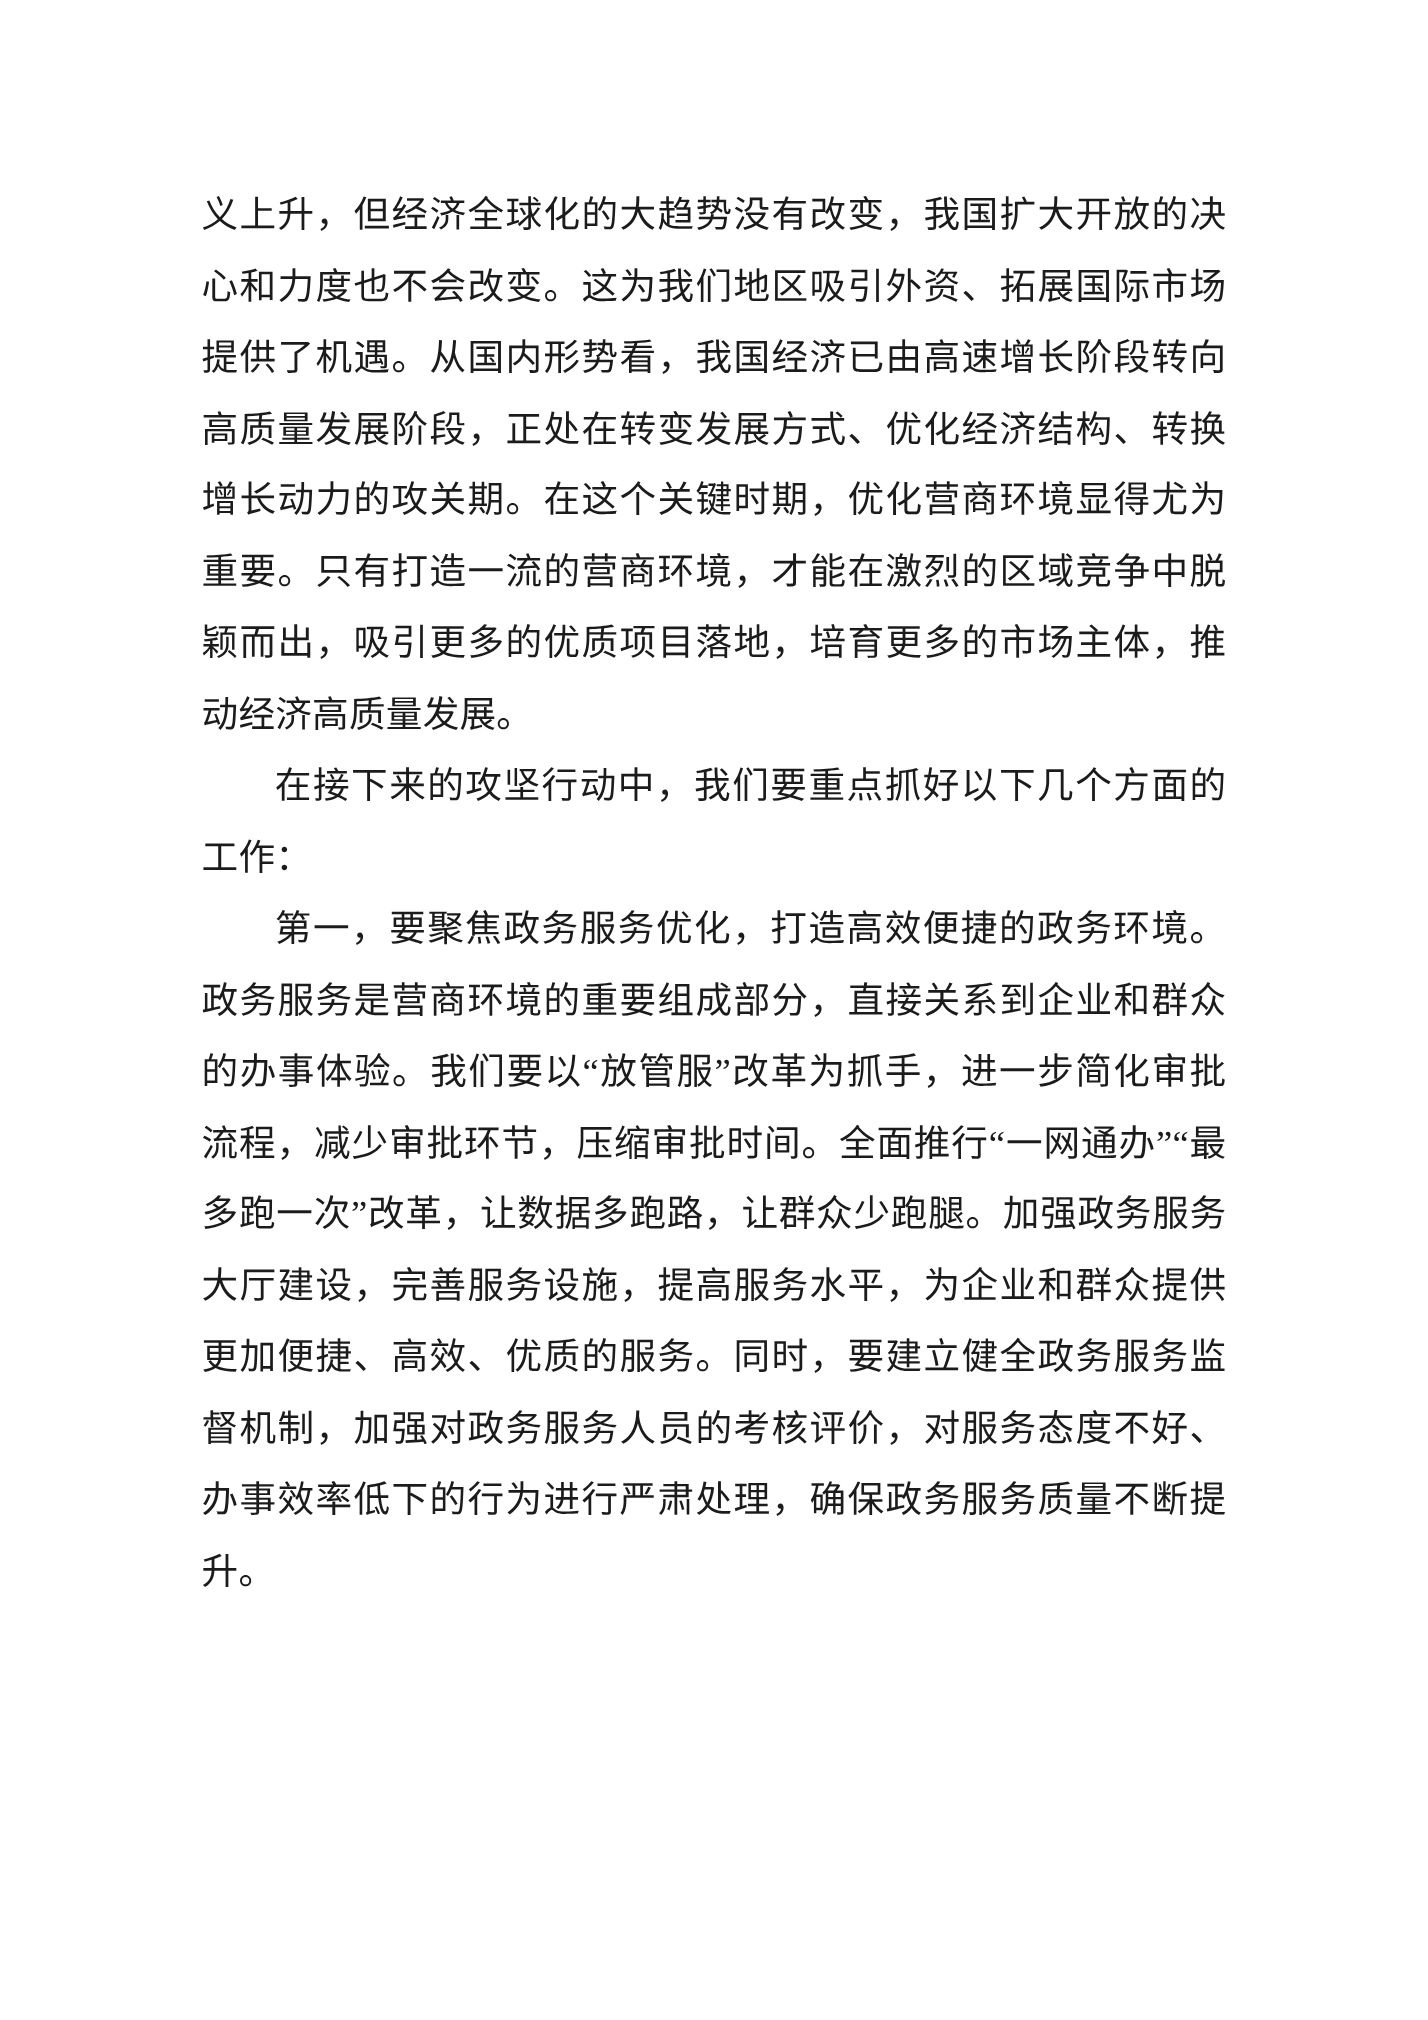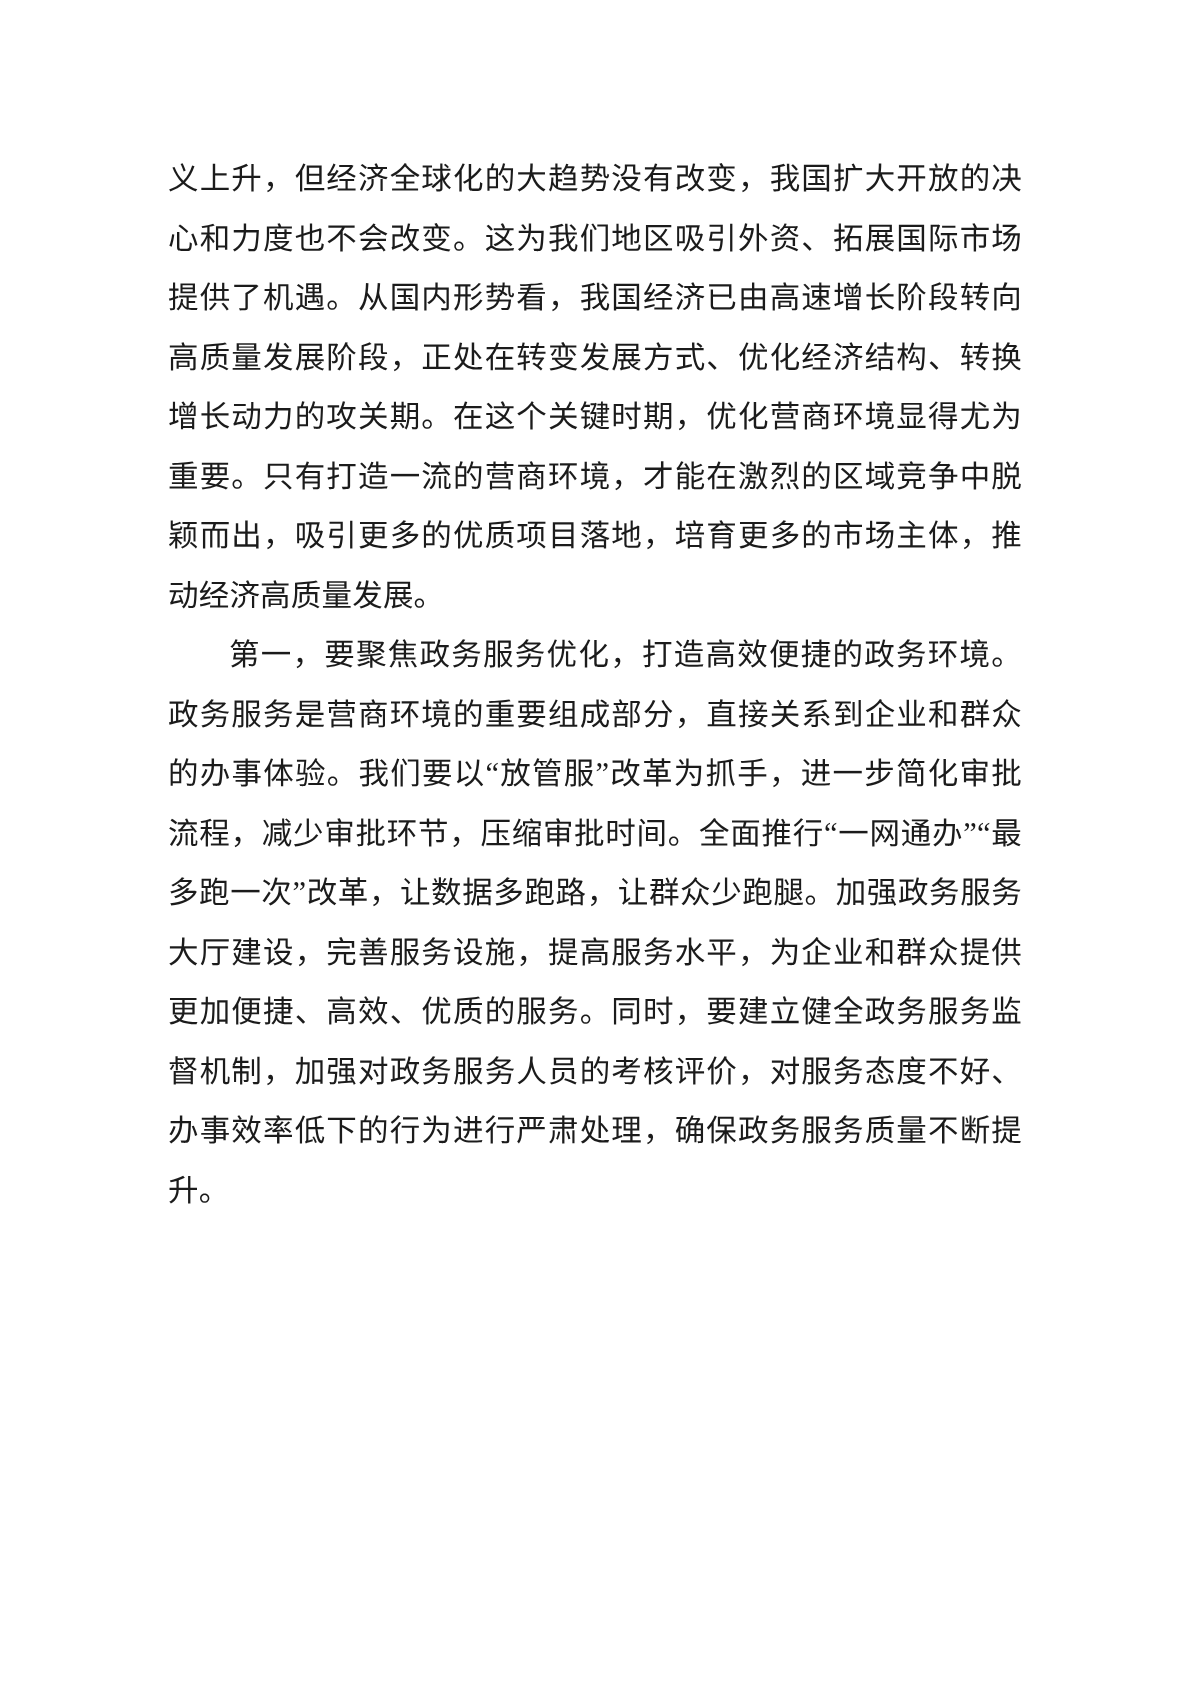--- a/index.html
+++ b/index.html
@@ -38,15 +38,16 @@
   .para.indent {
     text-indent: 61px;
   }
 </style>
 </head>
 <body>
 
 <div class="page">
   <div class="doc-body">
     <p class="para">义上升，但经济全球化的大趋势没有改变，我国扩大开放的决心和力度也不会改变。这为我们地区吸引外资、拓展国际市场提供了机遇。从国内形势看，我国经济已由高速增长阶段转向高质量发展阶段，正处在转变发展方式、优化经济结构、转换增长动力的攻关期。在这个关键时期，优化营商环境显得尤为重要。只有打造一流的营商环境，才能在激烈的区域竞争中脱颖而出，吸引更多的优质项目落地，培育更多的市场主体，推动经济高质量发展。</p>
+    <p class="para indent">在接下来的攻坚行动中，我们要重点抓好以下几个方面的工作：</p>
     <p class="para indent">第一，要聚焦政务服务优化，打造高效便捷的政务环境。政务服务是营商环境的重要组成部分，直接关系到企业和群众的办事体验。我们要以“放管服”改革为抓手，进一步简化审批流程，减少审批环节，压缩审批时间。全面推行“一网通办”“最多跑一次”改革，让数据多跑路，让群众少跑腿。加强政务服务大厅建设，完善服务设施，提高服务水平，为企业和群众提供更加便捷、高效、优质的服务。同时，要建立健全政务服务监督机制，加强对政务服务人员的考核评价，对服务态度不好、办事效率低下的行为进行严肃处理，确保政务服务质量不断提升。</p>
   </div>
 </div>
 
 </body></html>

